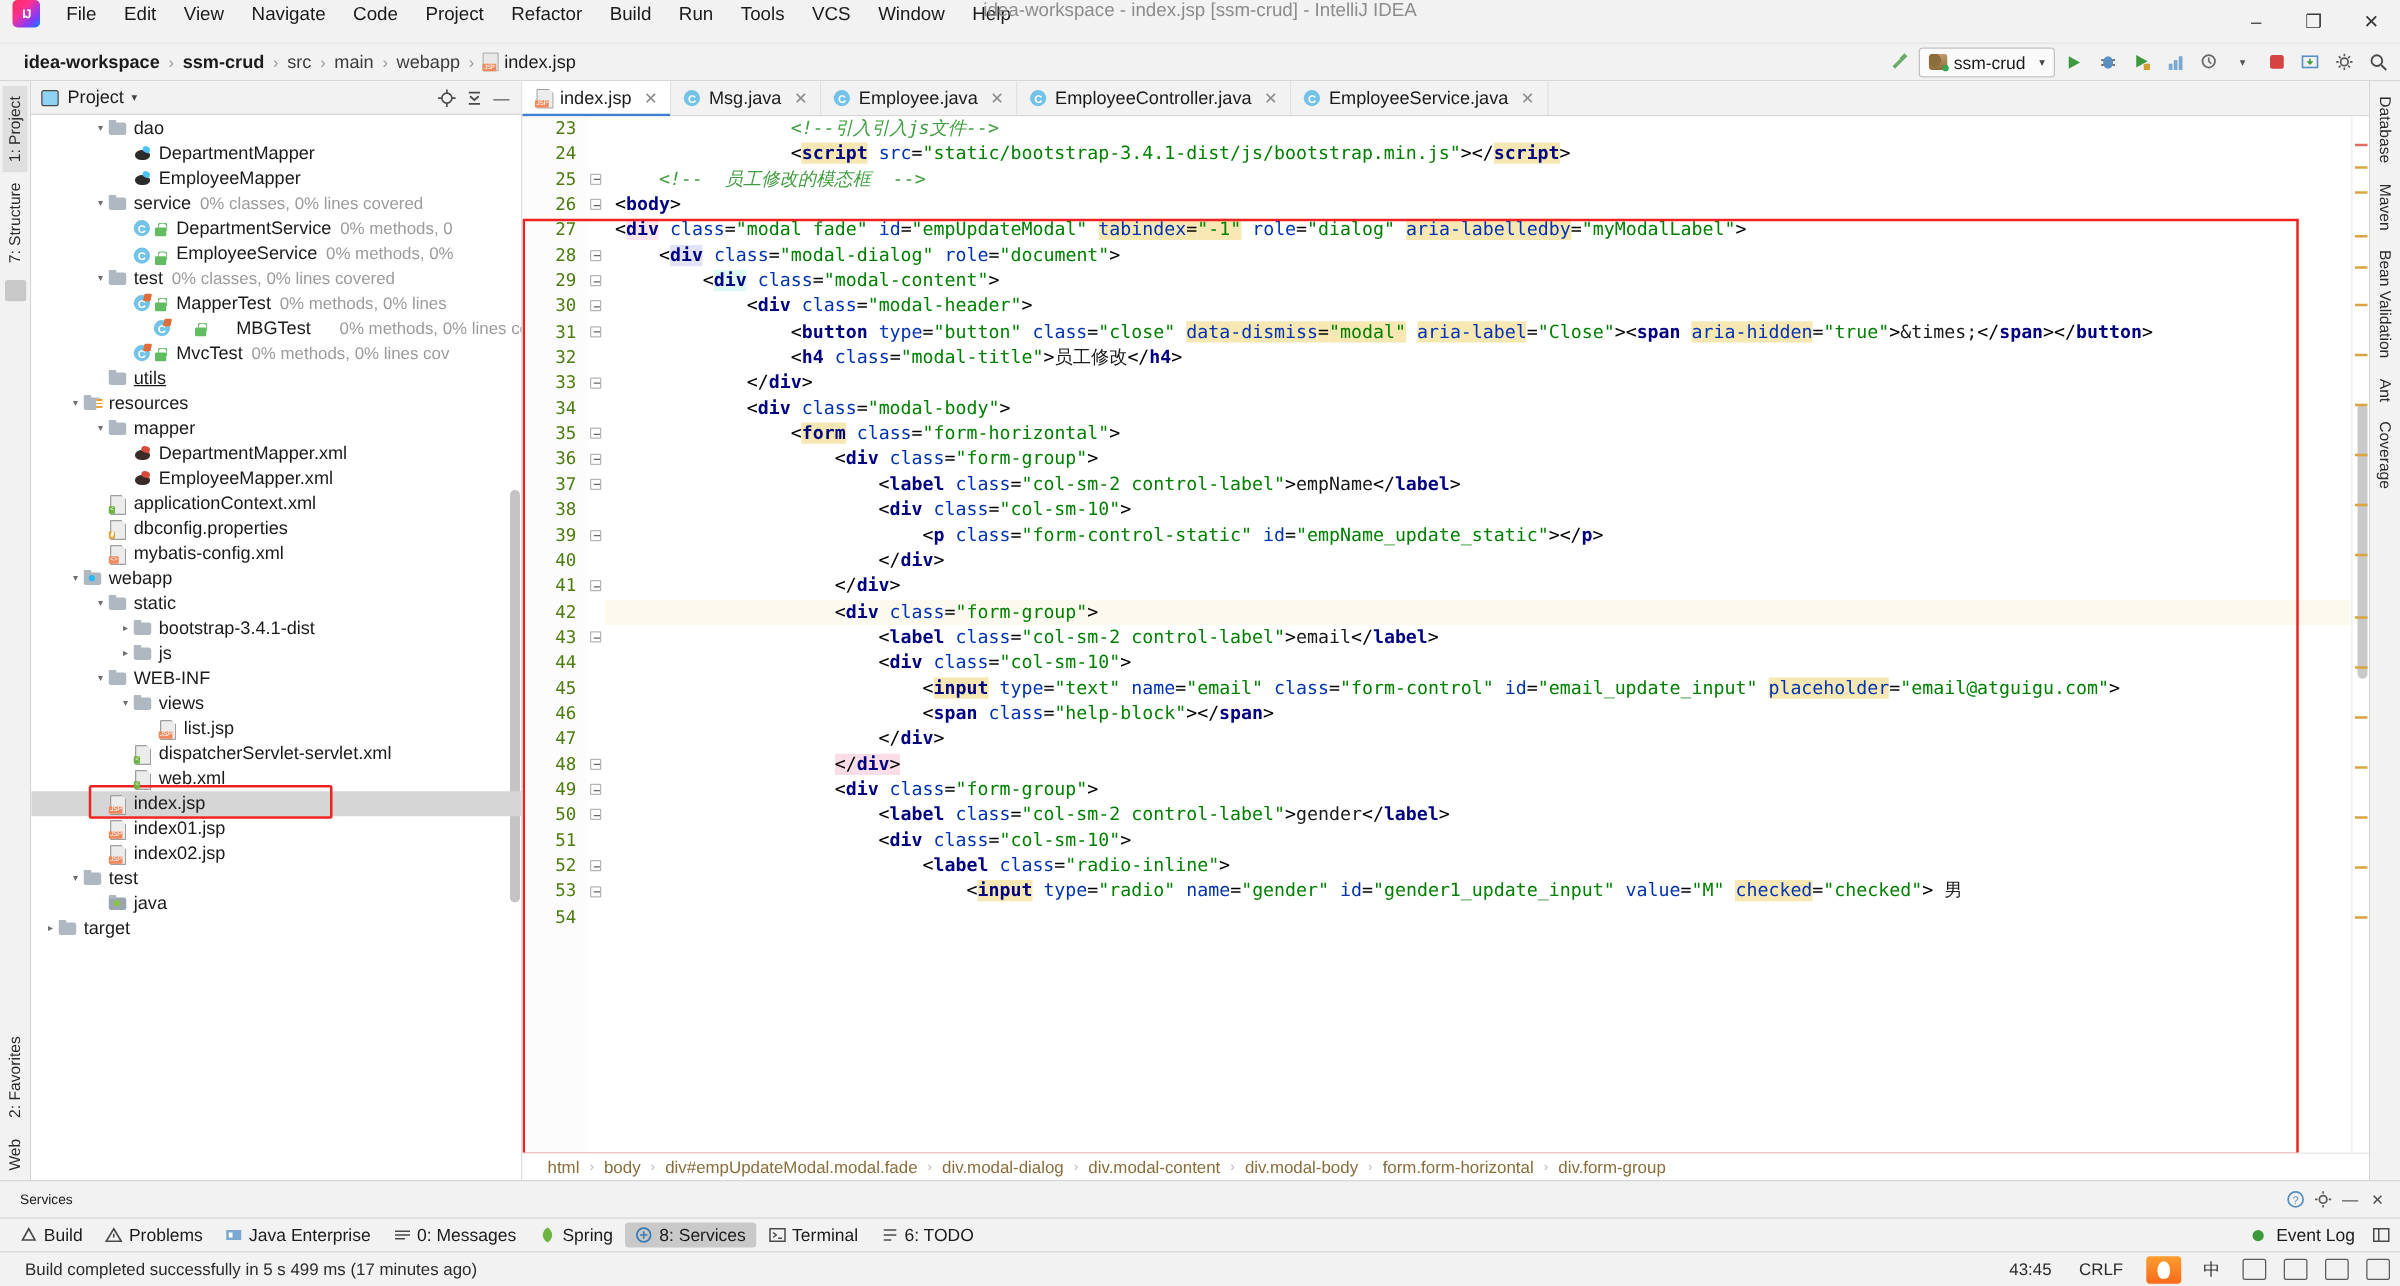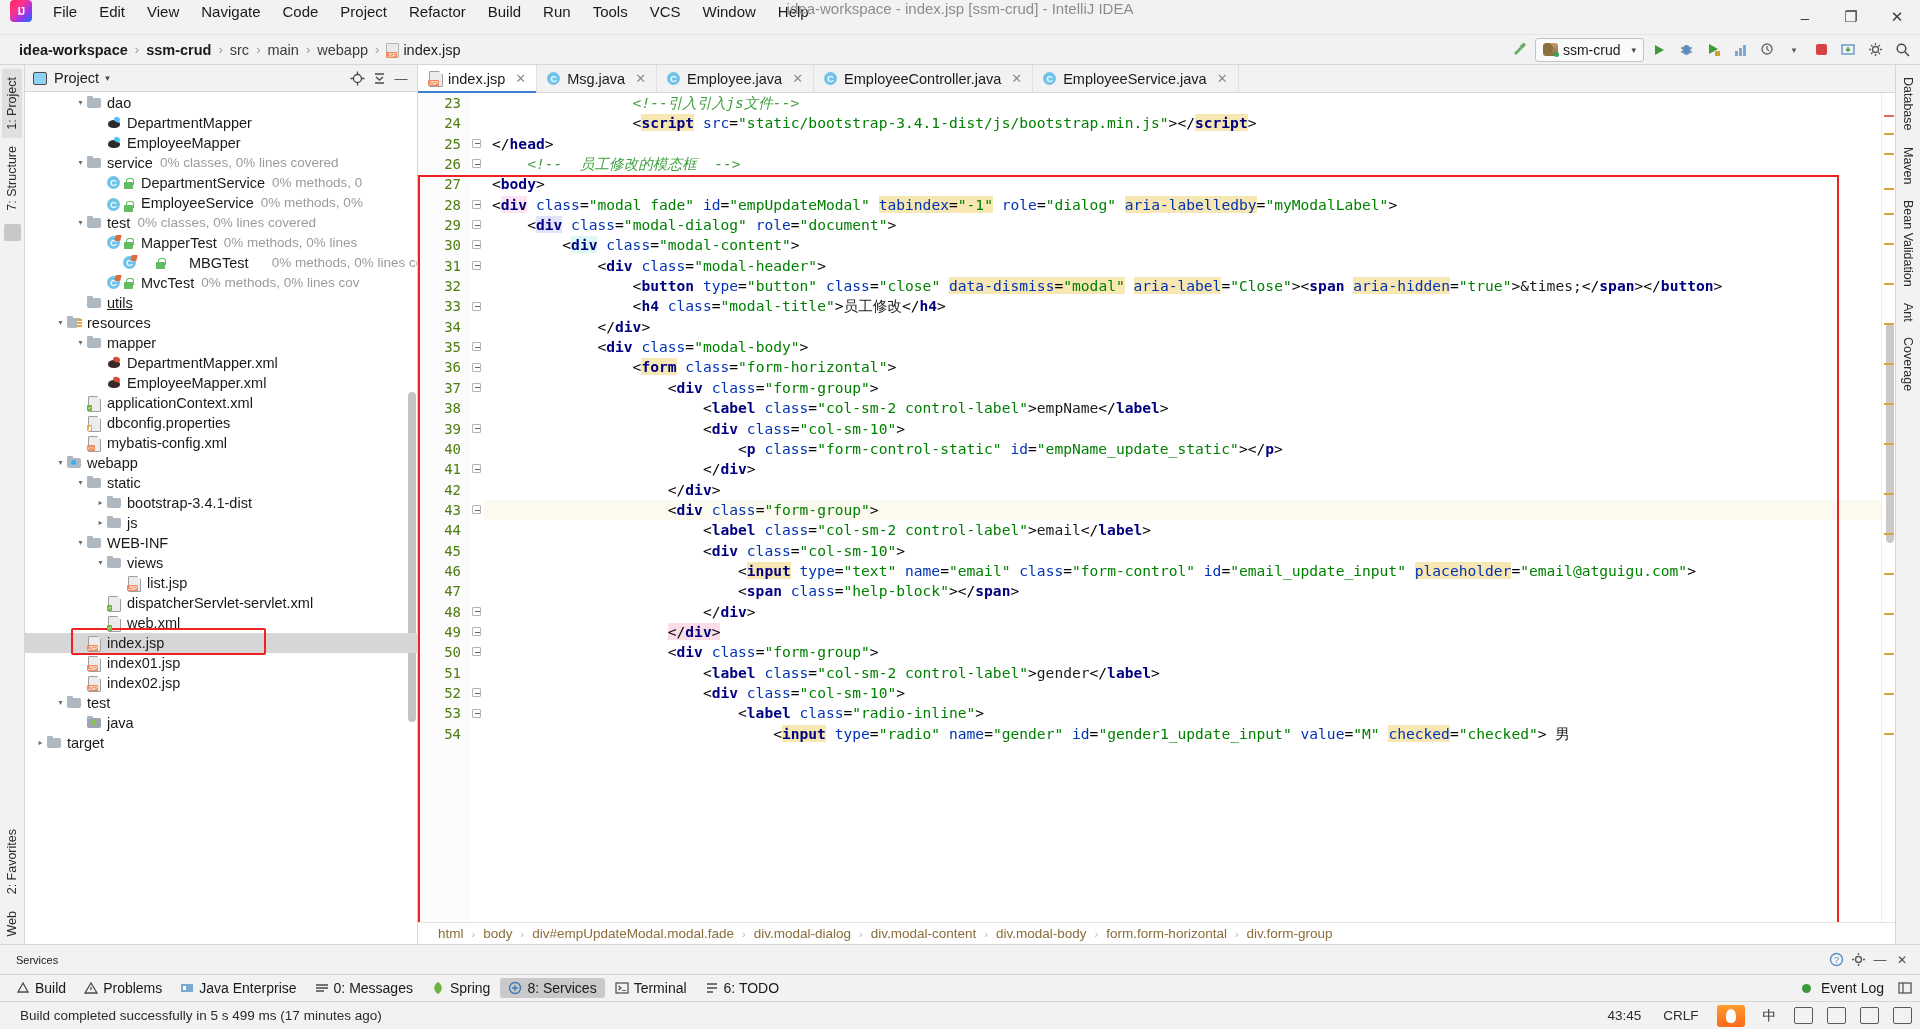--- a/index.html
+++ b/index.html
@@ -676,21 +676,20 @@
             <div class="fold" style="top: 412px;"></div>
             <div class="fold" style="top: 513.75px;"></div>
             <div class="fold" style="top: 534.1px;"></div>
             <div class="fold" style="top: 554.45px;"></div>
             <div class="fold" style="top: 595.15px;"></div>
             <div class="fold" style="top: 615.5px;"></div>
           </div>
         <div class="code" id="code">
             <div class="cl"><span style="letter-spacing:0"></span>&nbsp;&nbsp;&nbsp;&nbsp;&nbsp;&nbsp;&nbsp;&nbsp;&nbsp;&nbsp;&nbsp;&nbsp;&nbsp;&nbsp;&nbsp;&nbsp;<span class="cm">&lt;!--引入引入js文件--&gt;</span></div>
             <div class="cl"><span style="letter-spacing:0"></span>&nbsp;&nbsp;&nbsp;&nbsp;&nbsp;&nbsp;&nbsp;&nbsp;&nbsp;&nbsp;&nbsp;&nbsp;&nbsp;&nbsp;&nbsp;&nbsp;<span class="pt">&lt;</span><span class="t hlk">script</span> <span class="a">src</span><span class="pt">=</span><span class="s">"static/bootstrap-3.4.1-dist/js/bootstrap.min.js"</span><span class="pt">&gt;&lt;/</span><span class="t hlk">script</span><span class="pt">&gt;</span></div>
-            <div class="cl"><span style="letter-spacing:0"></span><span class="pt">&lt;/</span><span class="t">head</span><span class="pt">&gt;</span></div>
             <div class="cl"><span style="letter-spacing:0"></span>&nbsp;&nbsp;&nbsp;&nbsp;<span class="cm">&lt;!--  员工修改的模态框  --&gt;</span></div>
             <div class="cl"><span style="letter-spacing:0"></span><span class="pt">&lt;</span><span class="t">body</span><span class="pt">&gt;</span></div>
             <div class="cl"><span style="letter-spacing:0"></span><span class="pt">&lt;</span><span class="t hlg">div</span> <span class="a">class</span><span class="pt">=</span><span class="s">"modal fade"</span> <span class="a">id</span><span class="pt">=</span><span class="s">"empUpdateModal"</span> <span class="a hlk">tabindex</span><span class="pt hlk">=</span><span class="s hlk">"-1"</span> <span class="a">role</span><span class="pt">=</span><span class="s">"dialog"</span> <span class="a hlk">aria-labelledby</span><span class="pt">=</span><span class="s">"myModalLabel"</span><span class="pt">&gt;</span></div>
             <div class="cl"><span style="letter-spacing:0"></span>&nbsp;&nbsp;&nbsp;&nbsp;<span class="pt">&lt;</span><span class="t hlb">div</span> <span class="a">class</span><span class="pt">=</span><span class="s">"modal-dialog"</span> <span class="a">role</span><span class="pt">=</span><span class="s">"document"</span><span class="pt">&gt;</span></div>
             <div class="cl"><span style="letter-spacing:0"></span>&nbsp;&nbsp;&nbsp;&nbsp;&nbsp;&nbsp;&nbsp;&nbsp;<span class="pt">&lt;</span><span class="t hlc">div</span> <span class="a">class</span><span class="pt">=</span><span class="s">"modal-content"</span><span class="pt">&gt;</span></div>
             <div class="cl"><span style="letter-spacing:0"></span>&nbsp;&nbsp;&nbsp;&nbsp;&nbsp;&nbsp;&nbsp;&nbsp;&nbsp;&nbsp;&nbsp;&nbsp;<span class="pt">&lt;</span><span class="t">div</span> <span class="a">class</span><span class="pt">=</span><span class="s">"modal-header"</span><span class="pt">&gt;</span></div>
             <div class="cl"><span style="letter-spacing:0"></span>&nbsp;&nbsp;&nbsp;&nbsp;&nbsp;&nbsp;&nbsp;&nbsp;&nbsp;&nbsp;&nbsp;&nbsp;&nbsp;&nbsp;&nbsp;&nbsp;<span class="pt">&lt;</span><span class="t">button</span> <span class="a">type</span><span class="pt">=</span><span class="s">"button"</span> <span class="a">class</span><span class="pt">=</span><span class="s">"close"</span> <span class="a hlk">data-dismiss</span><span class="pt hlk">=</span><span class="s hlk">"modal"</span> <span class="a hlk">aria-label</span><span class="pt">=</span><span class="s">"Close"</span><span class="pt">&gt;&lt;</span><span class="t">span</span> <span class="a hlk">aria-hidden</span><span class="pt">=</span><span class="s">"true"</span><span class="pt">&gt;</span>&amp;times;<span class="pt">&lt;/</span><span class="t">span</span><span class="pt">&gt;&lt;/</span><span class="t">button</span><span class="pt">&gt;</span></div>
             <div class="cl"><span style="letter-spacing:0"></span>&nbsp;&nbsp;&nbsp;&nbsp;&nbsp;&nbsp;&nbsp;&nbsp;&nbsp;&nbsp;&nbsp;&nbsp;&nbsp;&nbsp;&nbsp;&nbsp;<span class="pt">&lt;</span><span class="t">h4</span> <span class="a">class</span><span class="pt">=</span><span class="s">"modal-title"</span><span class="pt">&gt;</span>员工修改<span class="pt">&lt;/</span><span class="t">h4</span><span class="pt">&gt;</span></div>
             <div class="cl"><span style="letter-spacing:0"></span>&nbsp;&nbsp;&nbsp;&nbsp;&nbsp;&nbsp;&nbsp;&nbsp;&nbsp;&nbsp;&nbsp;&nbsp;<span class="pt">&lt;/</span><span class="t">div</span><span class="pt">&gt;</span></div>
             <div class="cl"><span style="letter-spacing:0"></span>&nbsp;&nbsp;&nbsp;&nbsp;&nbsp;&nbsp;&nbsp;&nbsp;&nbsp;&nbsp;&nbsp;&nbsp;<span class="pt">&lt;</span><span class="t">div</span> <span class="a">class</span><span class="pt">=</span><span class="s">"modal-body"</span><span class="pt">&gt;</span></div>

